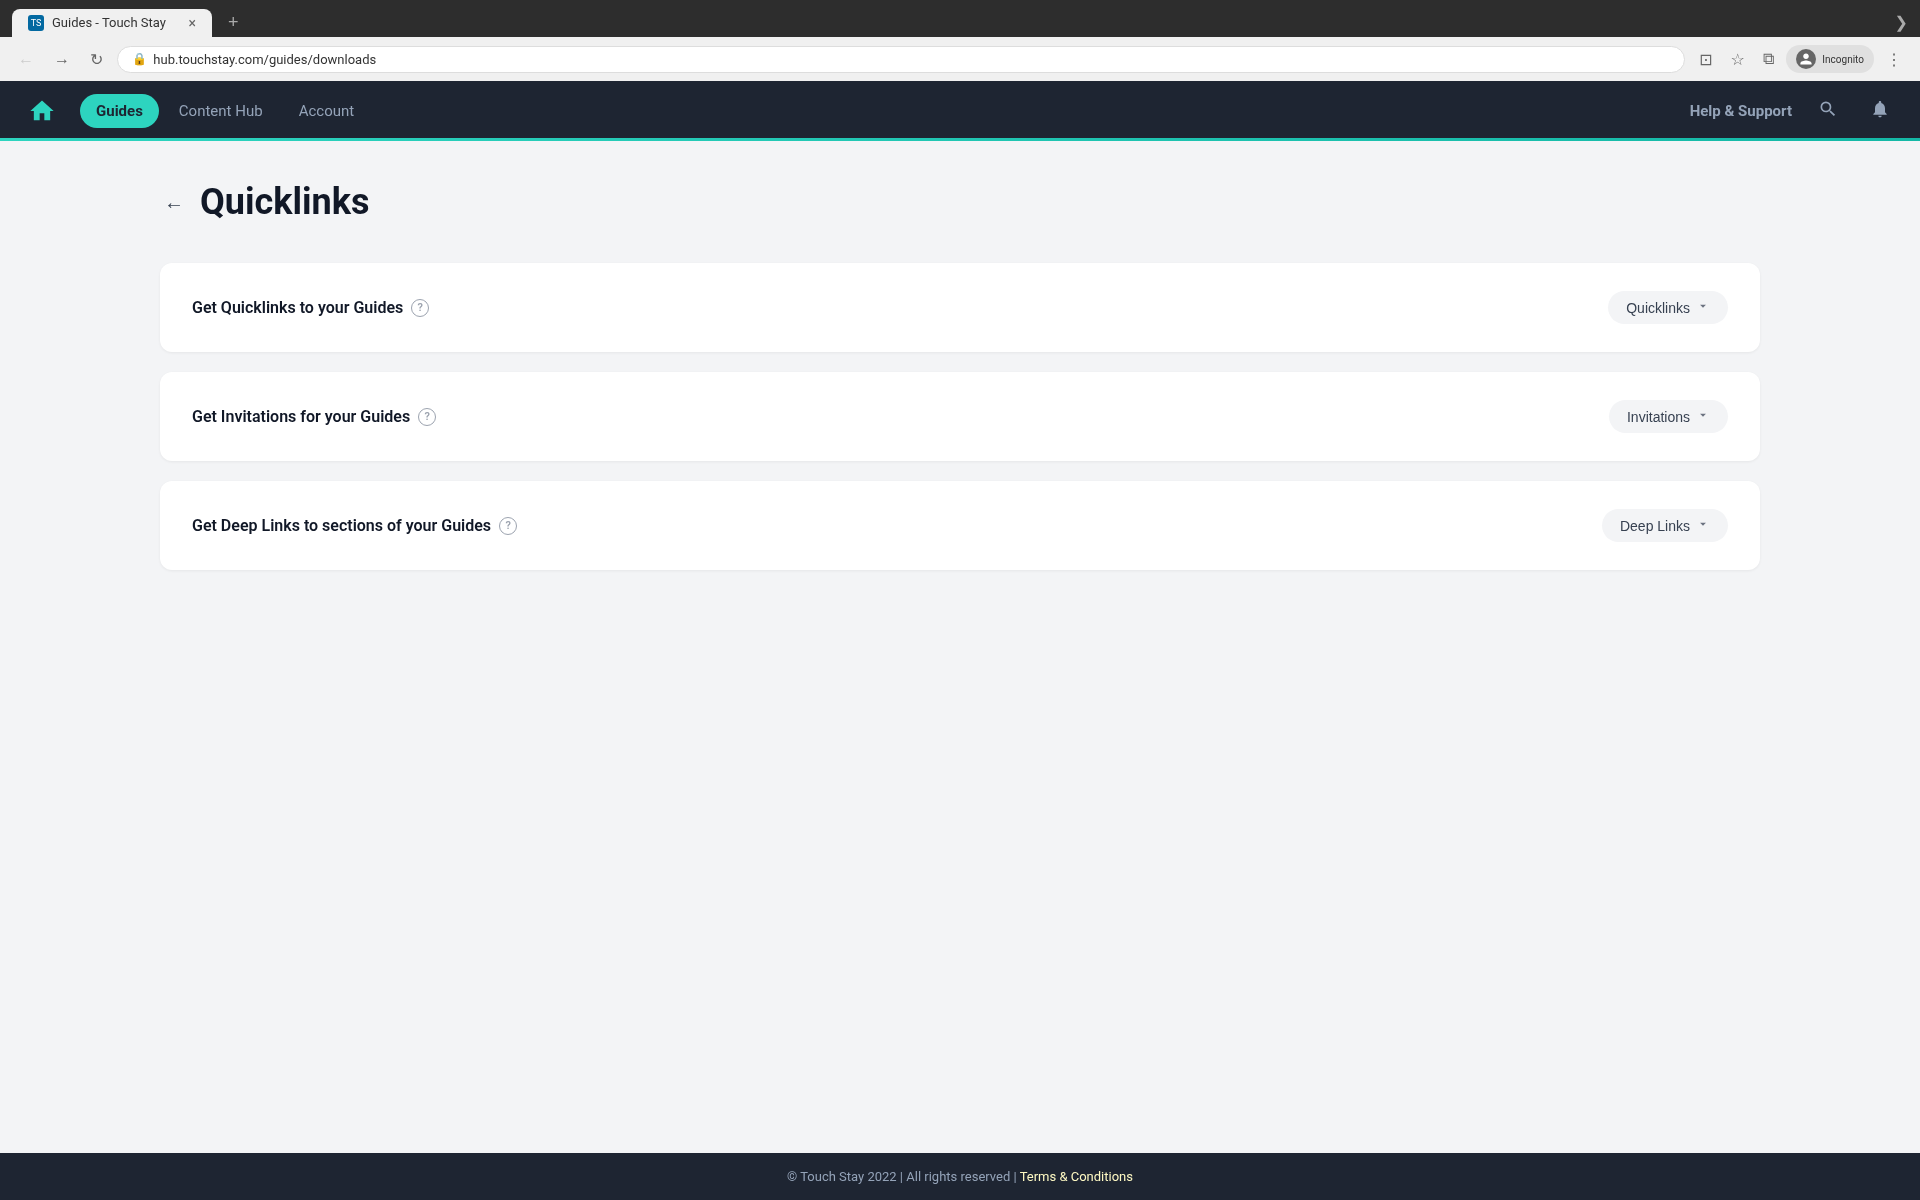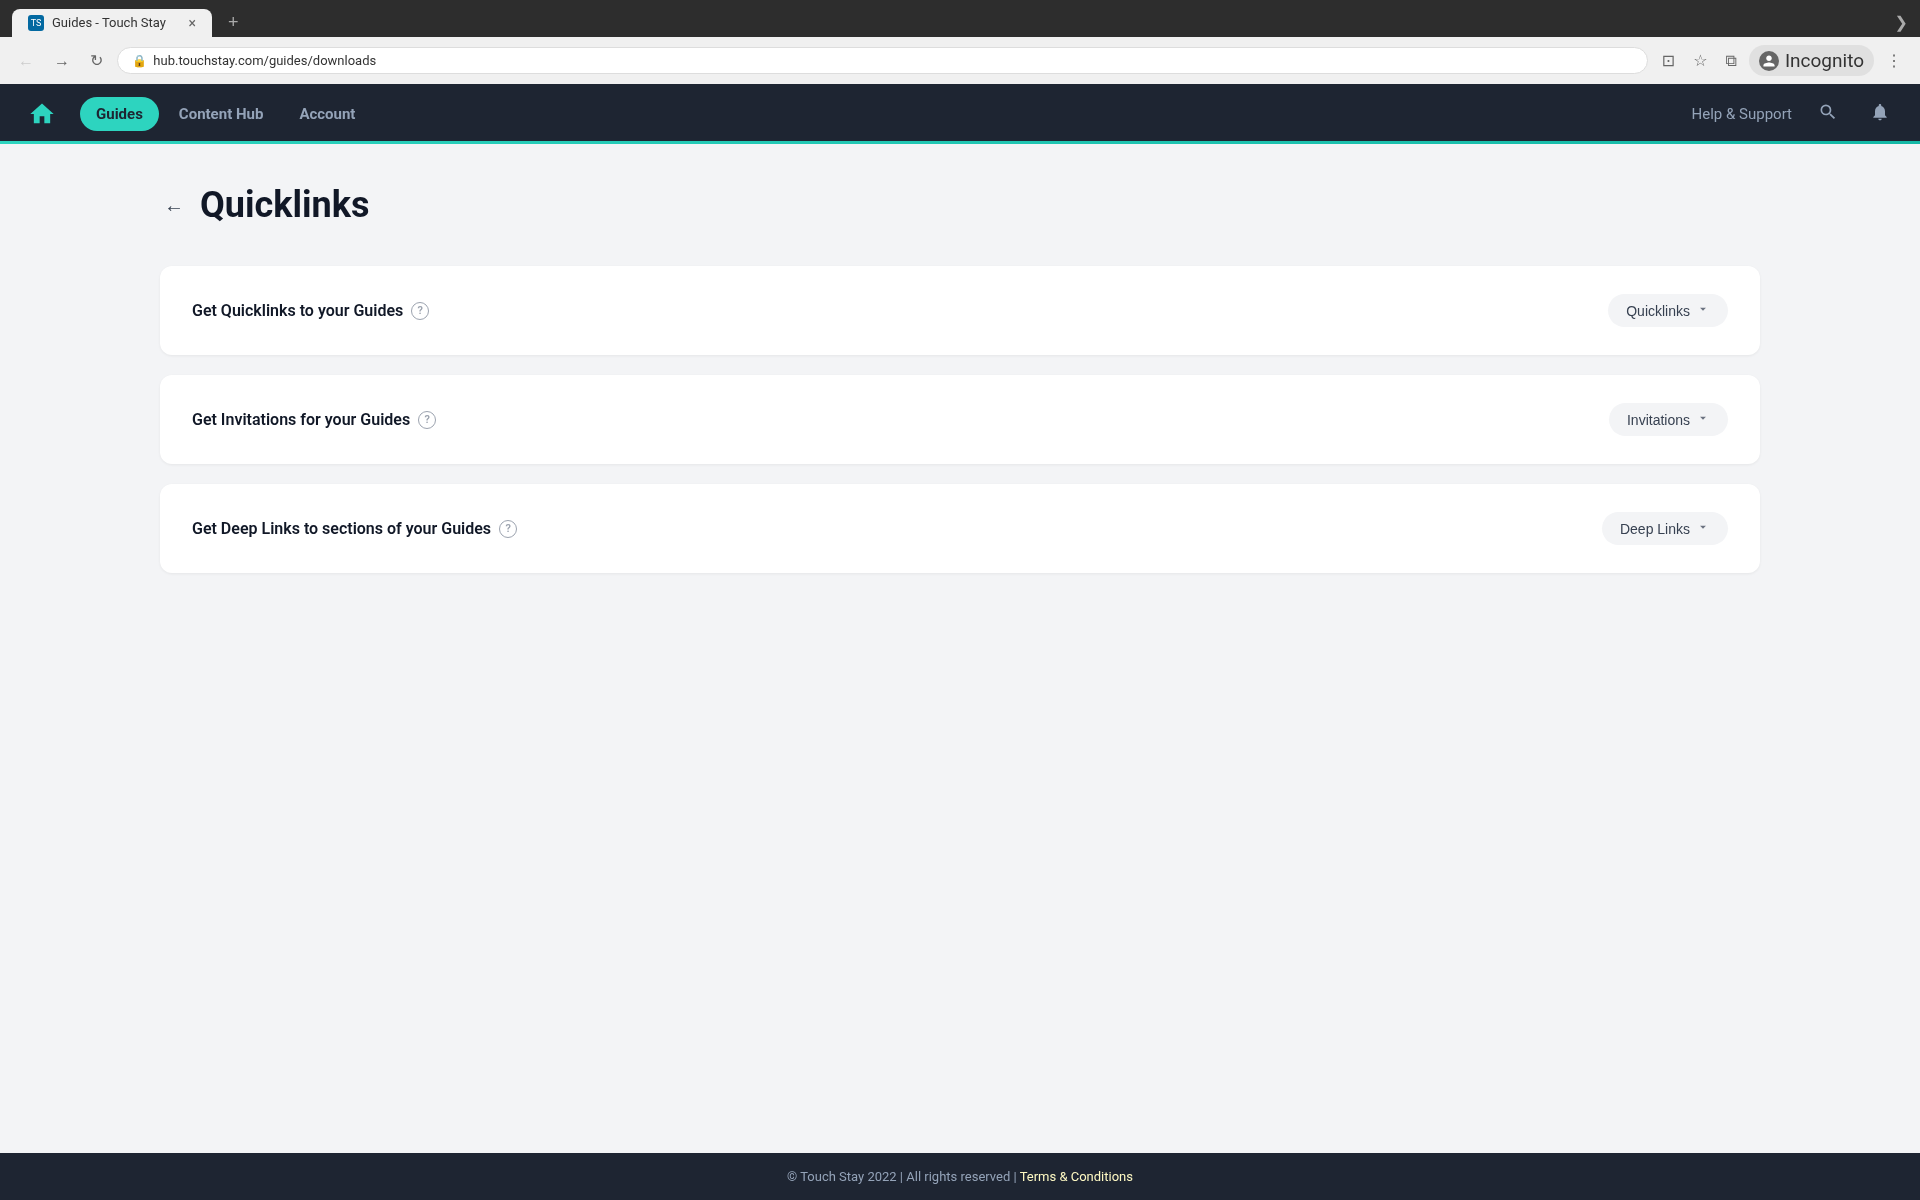--- a/index.html
+++ b/index.html
@@ -15,35 +15,35 @@
     .browser-tab-more { margin-left: auto; color: #aaa; font-size: 16px; }
 
     .browser-toolbar { background: #f0f0f0; padding: 8px 12px; display: flex; align-items: center; gap: 8px; }
     .browser-nav-btn { background: none; border: none; color: #666; font-size: 16px; cursor: pointer; padding: 4px 6px; border-radius: 4px; }
     .browser-nav-btn.disabled { color: #ccc; cursor: default; }
     .browser-address-bar { flex: 1; background: white; border: 1px solid #ddd; border-radius: 20px; padding: 5px 14px; font-size: 13px; color: #333; display: flex; align-items: center; gap: 6px; }
     .browser-address-bar .lock-icon { color: #666; font-size: 12px; }
     .browser-address-text { flex: 1; }
     .browser-toolbar-actions { display: flex; align-items: center; gap: 6px; }
     .browser-toolbar-action { background: none; border: none; color: #666; font-size: 16px; cursor: pointer; padding: 4px 6px; border-radius: 4px; }
-    .browser-incognito { display: flex; align-items: center; gap: 6px; font-size: 19px; color: #333; background: #e0e0e0; border-radius: 16px; padding: 4px 10px; cursor: pointer; }
+    .browser-incognito { display: flex; align-items: center; gap: 6px; font-size: 10px; color: #333; background: #e0e0e0; border-radius: 16px; padding: 4px 10px; cursor: pointer; }
     .browser-incognito-avatar { width: 20px; height: 20px; border-radius: 50%; background: #666; display: flex; align-items: center; justify-content: center; }
 
     
     .app-wrapper { flex: 1; display: flex; flex-direction: column; }
 
     
     .top-nav { background: #1e2532; display: flex; align-items: center; padding: 0 24px; height: 60px; position: relative; }
     .top-nav::after { content: ''; position: absolute; bottom: 0; left: 0; right: 0; height: 3px; background: linear-gradient(to right, #2dd4bf, #14b8a6); }
     .nav-logo { color: white; font-size: 22px; margin-right: 20px; display: flex; align-items: center; justify-content: center; width: 36px; height: 36px; }
     .nav-items { display: flex; align-items: center; gap: 4px; }
-    .nav-item { color: #94a3b8; font-size: 15px; padding: 8px 16px; border-radius: 6px; cursor: pointer; text-decoration: none; font-weight: 700; }
+    .nav-item { color: #94a3b8; font-size: 15px; padding: 8px 16px; border-radius: 6px; cursor: pointer; text-decoration: none; font-weight: 400; }
     .nav-item.active { background: #2dd4bf; color: #1e2532; font-weight: 700; border-radius: 20px; }
     .nav-right { margin-left: auto; display: flex; align-items: center; gap: 20px; }
-    .nav-help { color: #94a3b8; font-size: 15px; cursor: pointer; font-weight: 400; }
+    .nav-help { color: #94a3b8; font-size: 15px; cursor: pointer; font-weight: 700; }
     .nav-icon-btn { background: none; border: none; color: #94a3b8; font-size: 18px; cursor: pointer; padding: 6px; }
 
     
     .main-content { flex: 1; padding: 40px 160px; }
     .page-header { display: flex; align-items: center; gap: 12px; margin-bottom: 40px; }
     .back-btn { background: none; border: none; font-size: 20px; color: #374151; cursor: pointer; padding: 4px; }
     .page-title { font-size: 36px; font-weight: 700; color: #111827; }
 
     
     .cards-container { display: flex; flex-direction: column; gap: 20px; }

